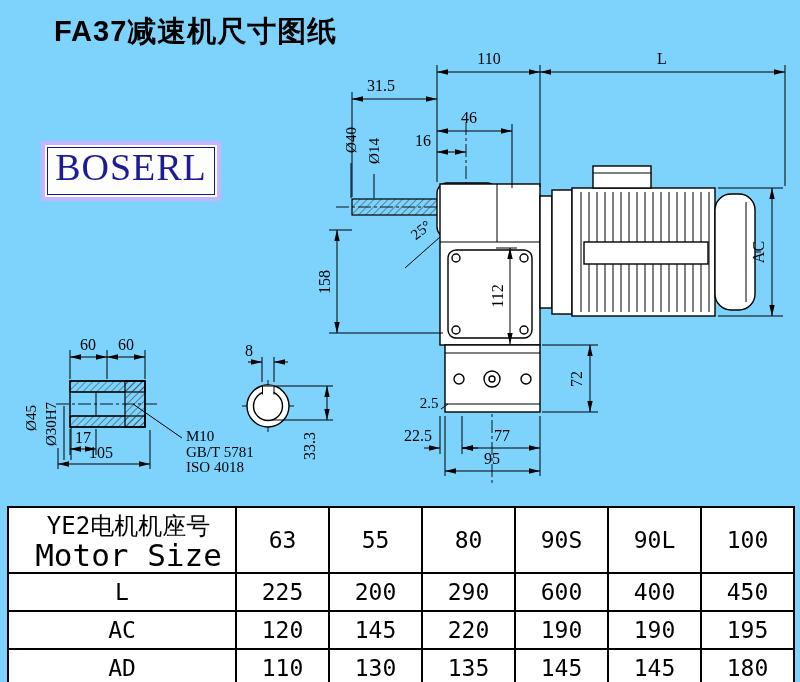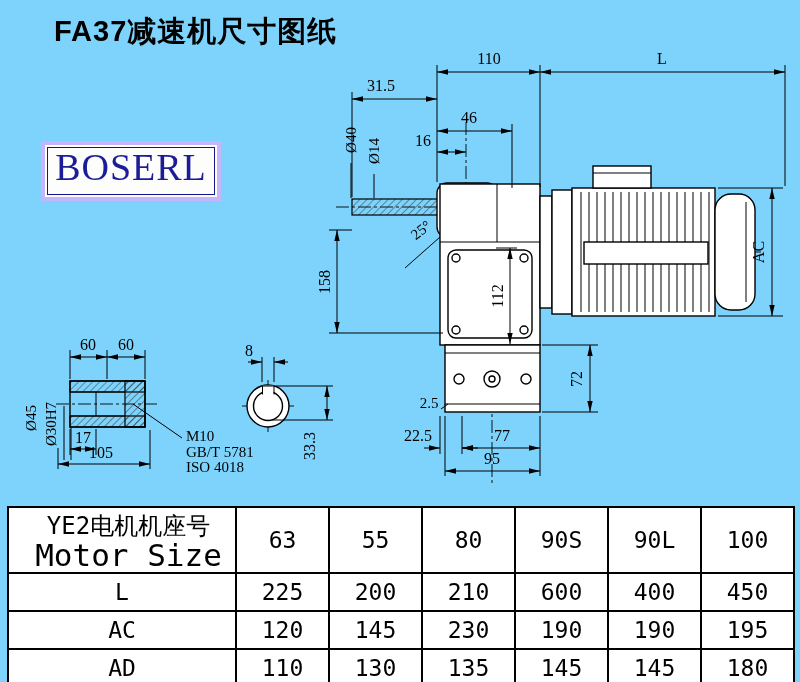--- a/index.html
+++ b/index.html
@@ -271,30 +271,30 @@
         <td>55</td>
         <td>80</td>
         <td>90S</td>
         <td>90L</td>
         <td>100</td>
       </tr>
       <tr>
         <td>L</td>
         <td>225</td>
         <td>200</td>
-        <td>210</td>
+        <td>290</td>
         <td>600</td>
         <td>400</td>
         <td>450</td>
       </tr>
       <tr>
         <td>AC</td>
         <td>120</td>
         <td>145</td>
-        <td>230</td>
+        <td>220</td>
         <td>190</td>
         <td>190</td>
         <td>195</td>
       </tr>
       <tr>
         <td>AD</td>
         <td>110</td>
         <td>130</td>
         <td>135</td>
         <td>145</td>

